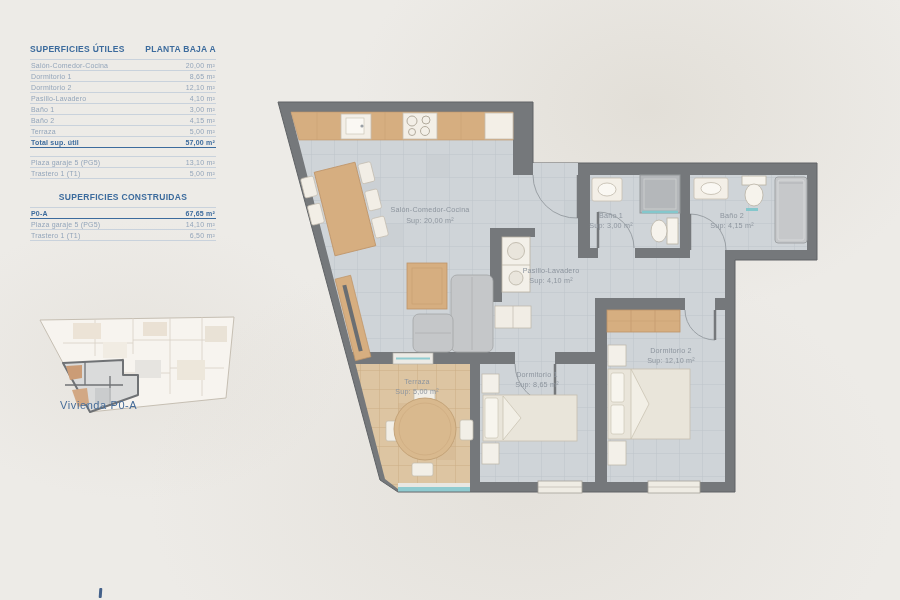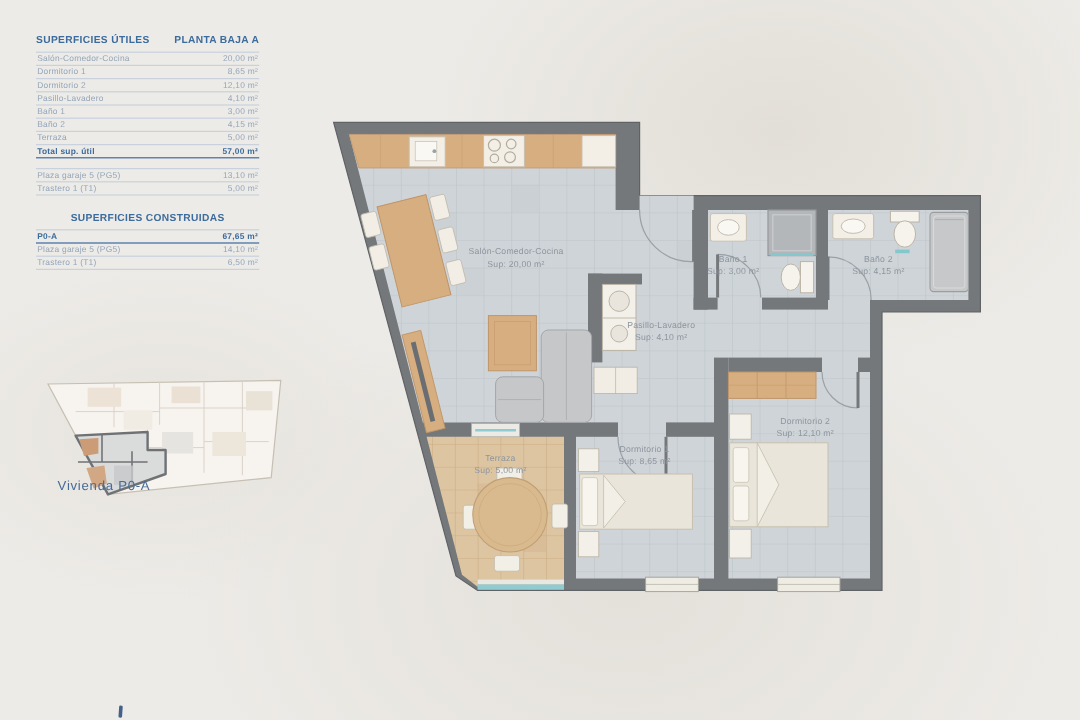--- a/index.html
+++ b/index.html
@@ -6,33 +6,33 @@
   body{
     width:900px;height:600px;position:relative;overflow:hidden;
     font-family:"Liberation Sans", sans-serif;
     background:
       radial-gradient(ellipse 420px 300px at 72% 18%, rgba(213,208,197,.45), transparent 70%),
       radial-gradient(ellipse 520px 360px at 58% 82%, rgba(214,209,200,.40), transparent 72%),
       radial-gradient(ellipse 300px 200px at 15% 60%, rgba(218,213,204,.35), transparent 70%),
       #edebe7;
   }
   
-  .panel{position:absolute;left:30px;top:28px;width:186px;}
+  .panel{position:absolute;left:30px;top:44px;width:186px;}
   .sec-head{display:flex;justify-content:space-between;color:#3c6b9d;font-weight:bold;
     font-size:8.5px;letter-spacing:.3px;margin-bottom:5px;}
   .sec-head.single{justify-content:center;margin-top:13px;}
   .tbl{border-top:1px solid #c9d2dc;}
   .row{display:flex;justify-content:space-between;align-items:baseline;
     font-size:7px;color:#93a5ba;padding:2px 1px 1px 1px;border-bottom:1px solid #c9d2dc;
     letter-spacing:.2px;}
   .row.total,.row.bold{color:#3c6b9d;font-weight:bold;border-bottom:1.4px solid #3c6b9d;}
   .tbl.extras{margin-top:8px;}
   
   .mini-wrap{position:absolute;left:25px;top:298px;width:225px;height:122px;}
-  .mini-caption{position:absolute;left:48px;top:399px;font-size:11px;color:#466c99;
+  .mini-caption{position:absolute;left:60px;top:399px;font-size:11px;color:#466c99;
     letter-spacing:.6px;}
   
   .plan-wrap{position:absolute;left:265px;top:85px;width:560px;height:440px;}
   .rlbl{font-family:"Liberation Sans",sans-serif;font-size:7.2px;fill:#8d959e;
     text-anchor:middle;letter-spacing:.2px;}
   .bottom-mark{position:absolute;left:99px;top:588px;width:3px;height:10px;
     background:#44618a;border-radius:1px;transform:rotate(4deg);}
 </style>
 </head>
 <body>

